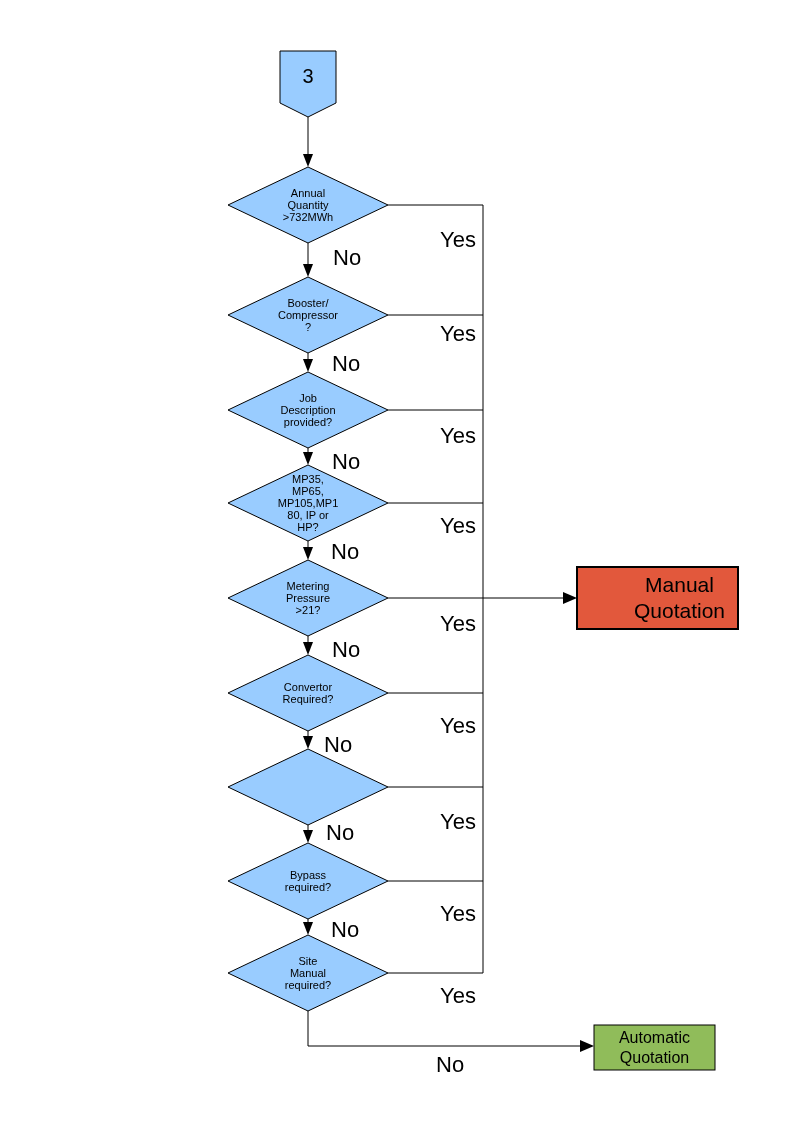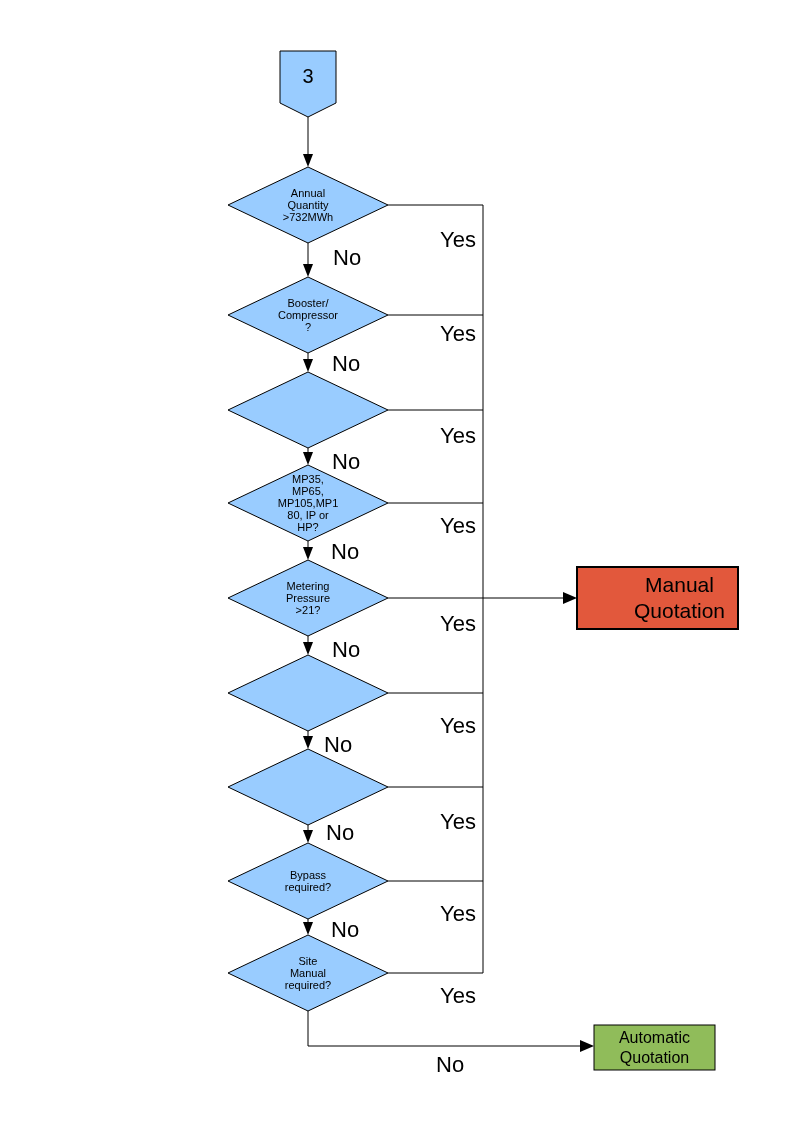--- a/index.html
+++ b/index.html
@@ -82,28 +82,33 @@
   </svg>
 
   <div class="lbl connector-lbl">3</div>
 
   <div class="lbl dlbl" style="top:167px">Annual
 Quantity
 &gt;732MWh</div>
   <div class="lbl dlbl" style="top:277px">Booster/
 Compressor
 ?</div>
+  <div class="lbl dlbl" style="top:372px">Job
+Description
+provided?</div>
   <div class="lbl dlbl" style="top:465px">MP35,
 MP65,
 MP105,MP1
 80, IP or
 HP?</div>
   <div class="lbl dlbl" style="top:560px">Metering
 Pressure
 &gt;21?</div>
+  <div class="lbl dlbl" style="top:655px">Convertor
+Required?</div>
   <div class="lbl dlbl" style="top:843px">Bypass
 required?</div>
   <div class="lbl dlbl" style="top:935px">Site
 Manual
 required?</div>
 
   <div class="lbl edge-lbl" style="left:440px;top:228px">Yes</div>
   <div class="lbl edge-lbl" style="left:440px;top:322px">Yes</div>
   <div class="lbl edge-lbl" style="left:440px;top:424px">Yes</div>
   <div class="lbl edge-lbl" style="left:440px;top:514px">Yes</div>

